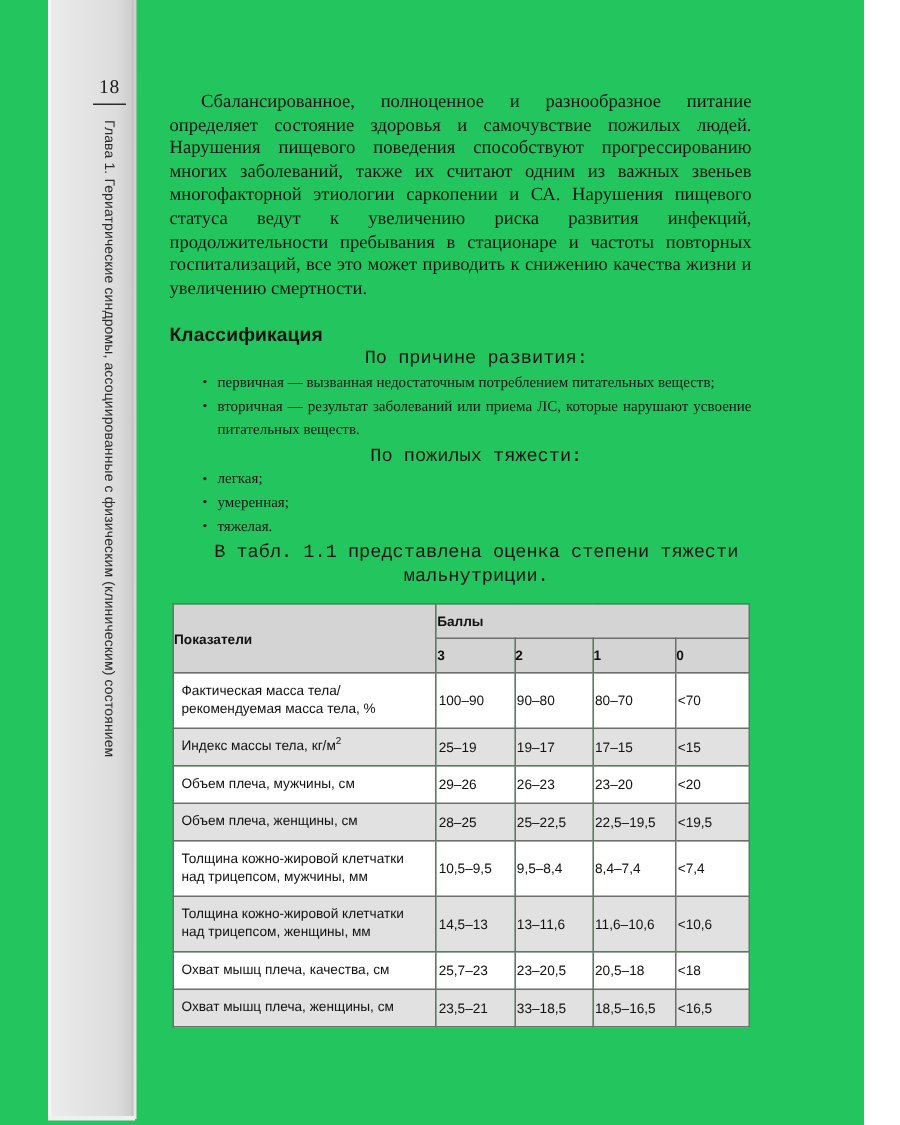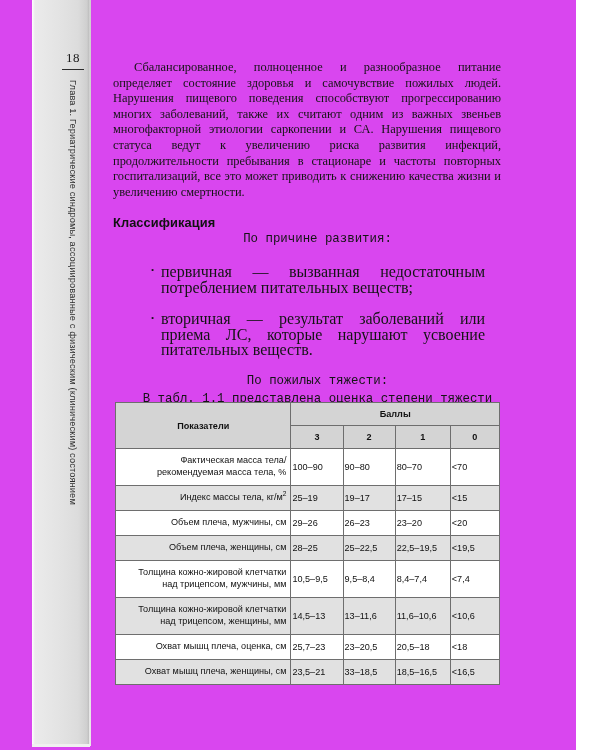--- a/index.html
+++ b/index.html
@@ -15,21 +15,21 @@
     overflow: hidden;
     font-family: "Liberation Serif", "DejaVu Serif", serif;
     color: #161616;
   }
 
   
   #page-sheet {
     position: absolute;
     left: 0; top: 0;
     width: 576px; height: 750px;
-    background: #d946ef;
+    background: #22c55e;
   }
 
   
   #gutter-strip {
     position: absolute;
     left: 32px; top: 0;
     width: 58px; height: 746px;
     background: linear-gradient(to right,
         #ffffff 0px,
         #ebebeb 3px,
@@ -128,24 +128,24 @@
     text-align: center;
   }
 
   ul.bullets {
     margin: 0;
     padding: 0 0 0 21px;
     list-style: none;
   }
   ul.bullets li {
     position: relative;
-    margin: 16px;
+    margin: 0;
     padding-left: 11px;
     font-family: "Liberation Serif", "DejaVu Serif", serif;
-    font-size: 16px;
+    font-size: 10px;
     line-height: 15.6px;
     text-align: justify;
     color: #141414;
   }
   ul.bullets li::before {
     content: "\2022";
     position: absolute;
     left: 1px;
     top: -0.5px;
     font-size: 9px;
@@ -182,33 +182,33 @@
     table-layout: fixed;
   }
   #score-table th,
   #score-table td {
     border: 1px solid #6e6e6e;
     padding: 0;
   }
   #score-table thead th {
     background: #d4d4d4;
     font-weight: bold;
-    text-align: center;
+    text-align: left;
     height: 22px;
     line-height: 12px;
   }
   #score-table thead th.ind-head {
     height: 45px;
   }
   #score-table tbody td {
     height: 20px;
     vertical-align: middle;
   }
   #score-table td.label-cell {
-    text-align: right;
+    text-align: left;
     padding: 2px 4px 2px 5px;
     line-height: 11.6px;
     margin-top: 18px;
   }
   #score-table td.num-cell {
     padding: 2px 1px;
   }
   #score-table tr.shaded td {
     background: #e1e1e1;
   }
@@ -242,20 +242,25 @@
 
     <p class="lead-in">По причине развития:</p>
 
     <ul class="bullets">
       <li>первичная — вызванная недостаточным потреблением питательных веществ;</li>
       <li>вторичная — результат заболеваний или приема ЛС, которые нарушают усвоение питательных веществ.</li>
     </ul>
 
     <p class="lead-in" style="text-indent:0;padding-left:21px;">По пожилых тяжести:</p>
 
+    <ul class="bullets">
+      <li class="tight">легкая;</li>
+      <li class="tight">умеренная;</li>
+      <li class="tight">тяжелая.</li>
+    </ul>
 
     <p class="lead-in" style="text-indent:0;padding-left:21px;">В табл. 1.1 представлена оценка степени тяжести мальнутриции.</p>
   </div>
 
 
   <table id="score-table">
     <colgroup>
       <col style="width:175px">
       <col style="width:52px">
       <col style="width:52px">
@@ -311,21 +316,21 @@
           <td class="num-cell two-line">&lt;7,4</td>
         </tr>
         <tr class="shaded">
           <td class="label-cell two-line">Толщина кожно-жировой клетчатки над трицепсом, женщины, мм</td>
           <td class="num-cell two-line">14,5–13</td>
           <td class="num-cell two-line">13–11,6</td>
           <td class="num-cell two-line">11,6–10,6</td>
           <td class="num-cell two-line">&lt;10,6</td>
         </tr>
         <tr class="plain">
-          <td class="label-cell">Охват мышц плеча, оценка, см</td>
+          <td class="label-cell">Охват мышц плеча, качества, см</td>
           <td class="num-cell">25,7–23</td>
           <td class="num-cell">23–20,5</td>
           <td class="num-cell">20,5–18</td>
           <td class="num-cell">&lt;18</td>
         </tr>
         <tr class="shaded">
           <td class="label-cell">Охват мышц плеча, женщины, см</td>
           <td class="num-cell">23,5–21</td>
           <td class="num-cell">33–18,5</td>
           <td class="num-cell">18,5–16,5</td>

